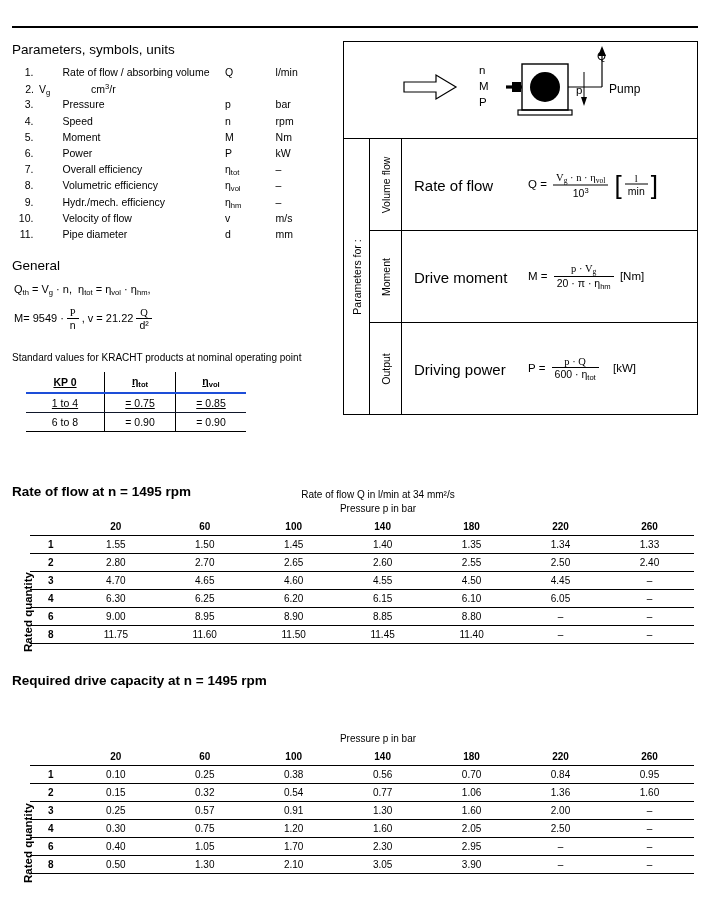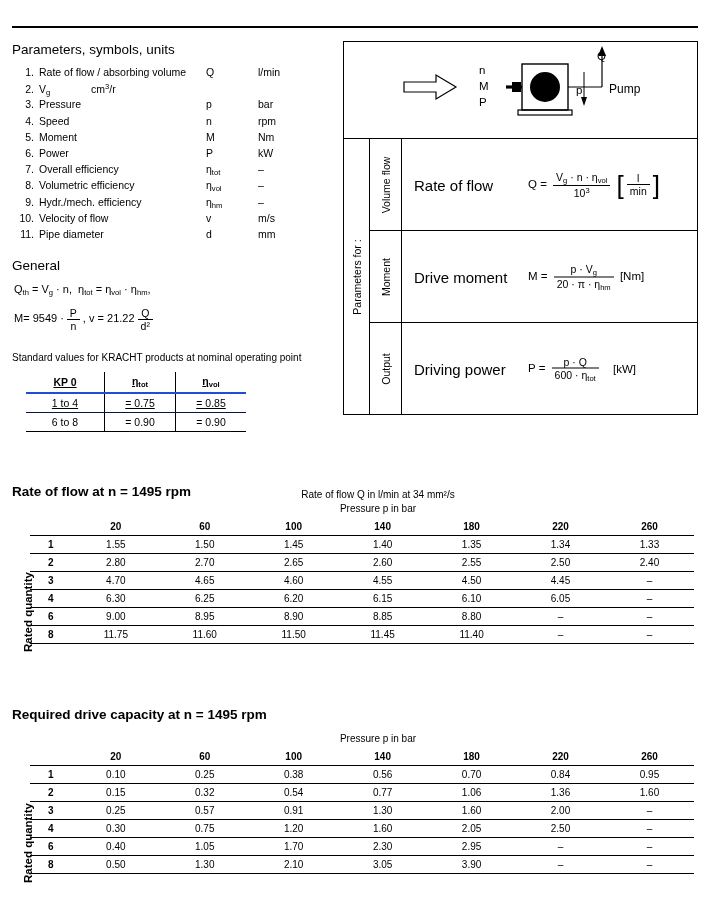--- a/index.html
+++ b/index.html
@@ -61,20 +61,21 @@
     height: 16.2px;
     font-size: 10.5px;
   }
   .param-num {
     width: 20px;
     text-align: right;
     padding-right: 5px;
   }
   .param-label {
     width: 167px;
+    margin-left: 24px;
   }
   .param-sym {
     width: 52px;
   }
   .param-unit {
     width: 60px;
   }
   .sub {
     font-size: 7.6px;
     vertical-align: -2px;
@@ -103,20 +104,21 @@
   .frac {
     display: inline-block;
     text-align: center;
     vertical-align: middle;
     margin: 0 3px;
   }
   .frac .num {
     display: block;
     padding: 0 3px 0px 3px;
     font-size: 10.5px;
+    font-family: Liberation Serif, serif;
   }
   .frac .den {
     display: block;
     border-top: 1px solid #000;
     padding: 0px 3px 0 3px;
     font-size: 10.5px;
   }
   #std-note {
     position: absolute;
     left: 12px;
@@ -594,21 +596,21 @@
         <td>11.60</td>
         <td>11.50</td>
         <td>11.45</td>
         <td>11.40</td>
         <td>–</td>
         <td>–</td>
       </tr>
     </tbody>
   </table>
 
-  <div class="tbl-head" style="left:12px; top:707px;">Required drive capacity at n = 1495 rpm</div>
+  <div class="tbl-head" style="left:12px; top:673px;">Required drive capacity at n = 1495 rpm</div>
   <div class="tbl-caption" style="left:258px; top:733px; width:240px;">Pressure p in bar</div>
 
   <div class="vside" style="left:12px; top:775px;">
     <span style="position:absolute; left:10px; top:108px;">Rated quantity</span>
   </div>
 
   <table class="data-table" style="left:30px; top:748px; width:664px;">
     <thead>
       <tr>
         <th class="rowlab"></th>

